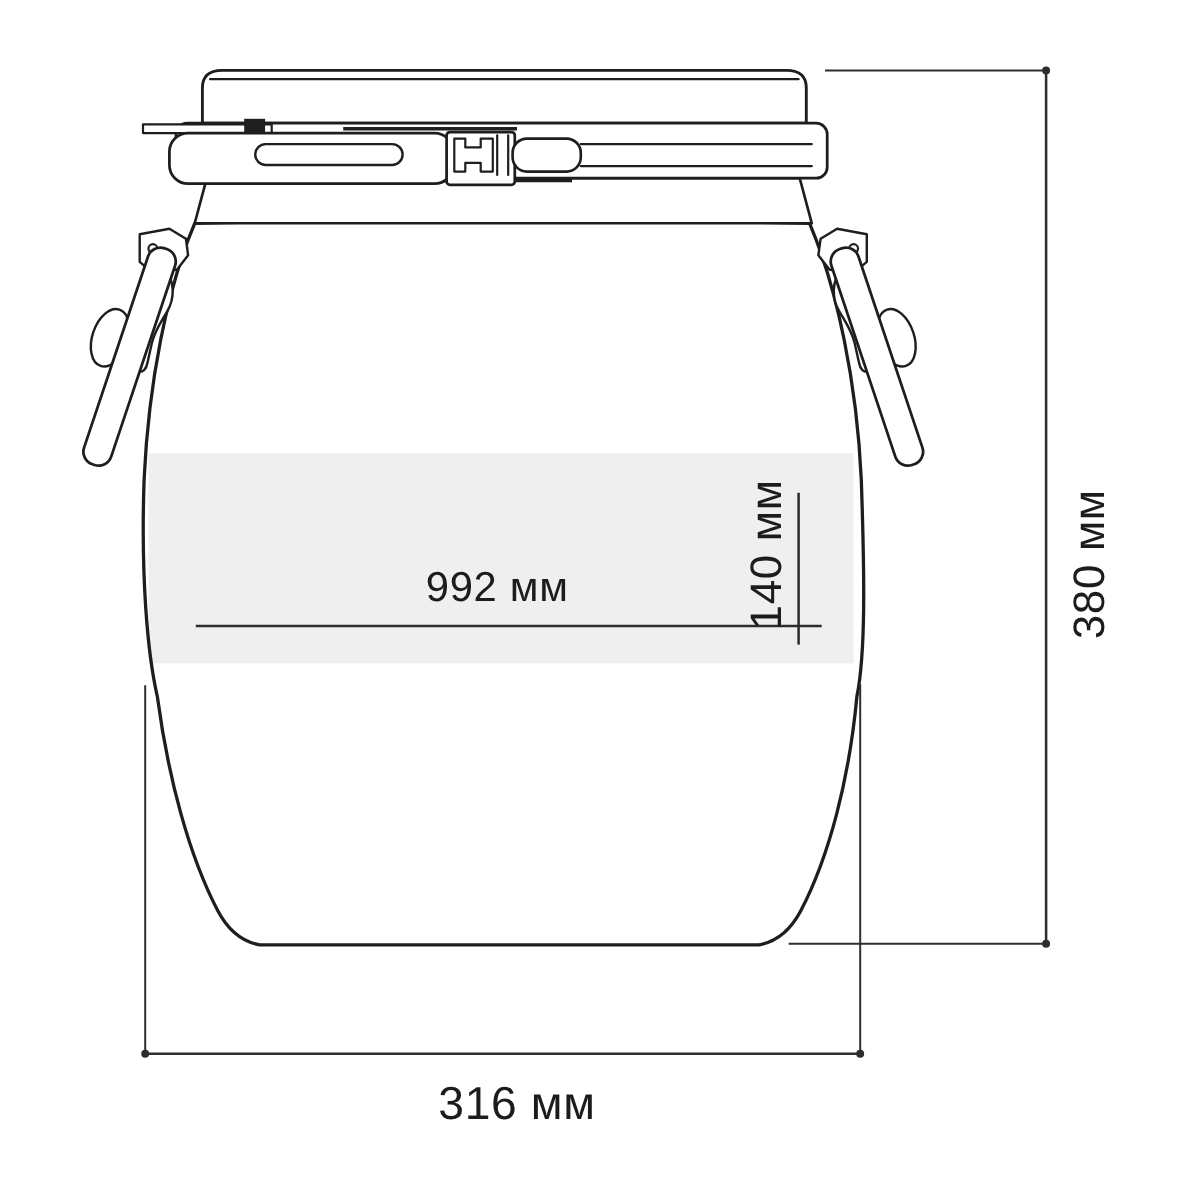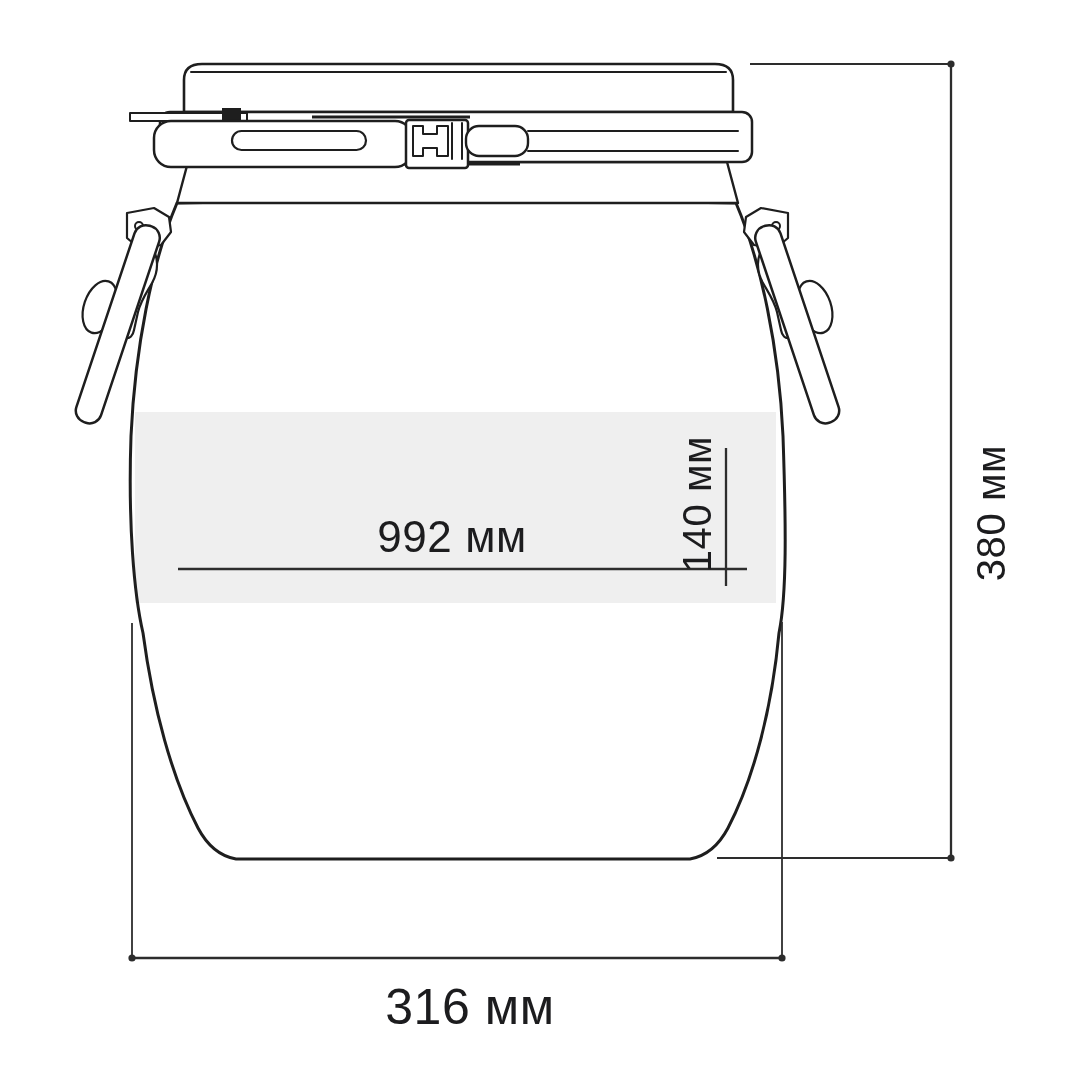--- a/index.html
+++ b/index.html
@@ -23,31 +23,31 @@
   .wf{fill:#ffffff;stroke:var(--ink);stroke-linejoin:round;stroke-linecap:round;}
   .dk{stroke:var(--ink);stroke-width:3.2;stroke-linecap:butt;fill:none;}
   .dimln{stroke:var(--dim);stroke-width:2.3;stroke-linecap:butt;fill:none;}
   .extln{stroke:var(--dim);stroke-width:1.8;stroke-linecap:butt;fill:none;}
   .dot{fill:var(--dim);stroke:none;}
   .grayband{fill:var(--band);stroke:none;}
   
   .dim-label{
     position:absolute;
     color:var(--text);
-    font-size:44px;
+    font-size:38px;
     letter-spacing:.6px;
     line-height:1;
     white-space:nowrap;
   }
   .dim-label.center{text-align:center;}
   .dim-label.rot{transform:translate(-50%,-50%) rotate(-90deg);}
   #label-girth{left:178px;top:515px;width:548px;}
   #label-inner{left:697px;top:504px;font-size:40px;}
   #label-height{left:991px;top:513px;font-size:40px;}
-  #label-bottom{left:132px;top:982px;width:676px;font-size:50px;}
+  #label-bottom{left:132px;top:982px;width:676px;font-size:42px;}
 </style>
 </head>
 <body>
 
 <div class="stage">
 
   <svg width="1084" height="1084" viewBox="0 0 1084 1084">
     <defs>
 
       <g id="handleShape">

